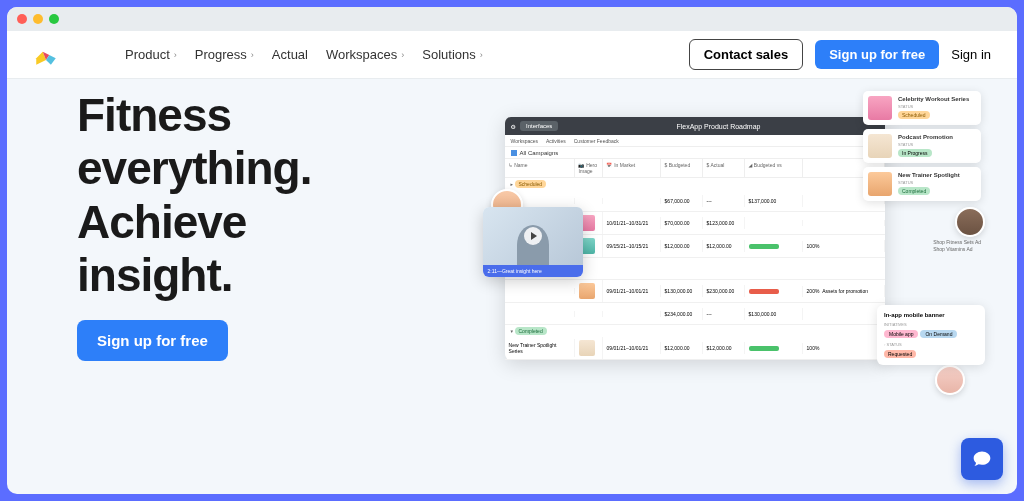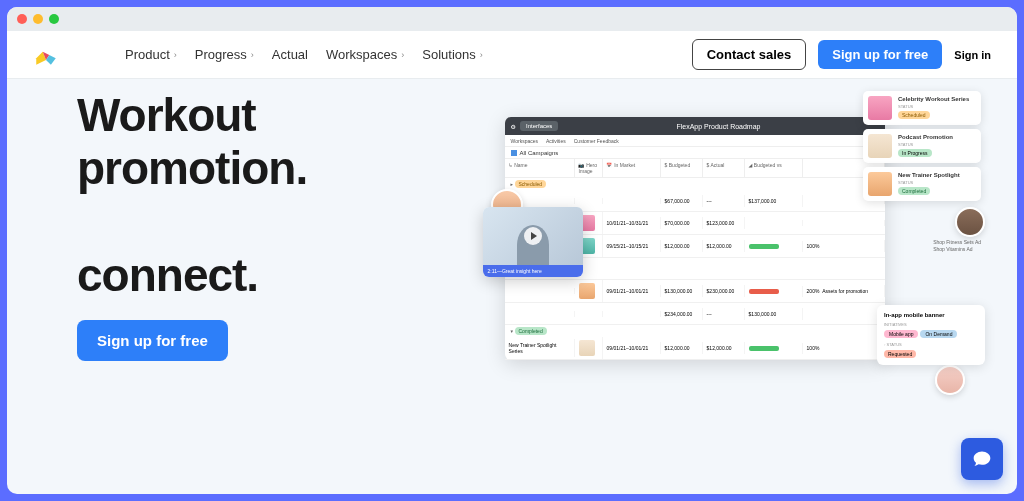--- a/index.html
+++ b/index.html
@@ -10,21 +10,21 @@
 .dot.r { background: #ff5f57; } .dot.y { background: #febc2e; } .dot.g { background: #28c840; }
 .nav { background: #fff; height: 48px; display: flex; align-items: center; padding: 0 26px; border-bottom: 1px solid #e8ecef; }
 .logo { width: 26px; height: 26px; position: relative; margin-right: 26px; }
 .logo svg { width: 100%; height: 100%; }
 .nav-items { display: flex; gap: 18px; align-items: center; margin-left: 40px; }
 .nav-item { font-size: 13px; color: #333; display: flex; align-items: center; gap: 4px; cursor: pointer; }
 .chev { font-size: 9px; color: #888; }
 .nav-right { margin-left: auto; display: flex; align-items: center; gap: 12px; }
 .btn-outline { border: 1.5px solid #444; border-radius: 6px; padding: 7px 14px; font-size: 13px; font-weight: 600; background: #fff; cursor: pointer; }
 .btn-primary { background: #2d7ff9; color: #fff; border: none; border-radius: 6px; padding: 7px 14px; font-size: 13px; font-weight: 600; cursor: pointer; }
-.signin { font-size: 11px; font-weight: 700; cursor: pointer; }
+.signin { font-size: 13px; font-weight: 400; cursor: pointer; }
 .hero { padding: 8px 70px 0 70px; display: flex; }
 .hero-left { flex: 0 0 48%; padding-top: 2px; }
 .hero-title { font-size: 46px; font-weight: 700; line-height: 1.16; letter-spacing: -1px; color: #1a1a1a; margin-bottom: 18px; }
 .hero-sub { font-size: 16px; color: #333; line-height: 1.5; margin-bottom: 28px; max-width: 370px; }
 .hero-cta { background: #2d7ff9; color: #fff; border: none; border-radius: 8px; padding: 12px 20px; font-size: 15px; font-weight: 600; cursor: pointer; }
 .hero-right { flex: 1; position: relative; }
 
 
 .mock { position: absolute; top: 30px; left: 10px; width: 380px; background: #fff; border-radius: 6px; box-shadow: 0 4px 20px rgba(0,0,0,0.15); font-size: 6px; }
 .mock-bar { background: #3b3f46; color: #fff; height: 18px; display: flex; align-items: center; font-size: 6px; border-radius: 6px 6px 0 0; padding: 0 6px; }
@@ -133,24 +133,24 @@
     <div class="nav-right">
       <button class="btn-outline">Contact sales</button>
       <button class="btn-primary">Sign up for free</button>
       <span class="signin">Sign in</span>
     </div>
   </nav>
 
   <div class="hero">
     <div class="hero-left">
       <h1 class="hero-title">
-        <span>Workout</span><br>
-        <span>promotion.</span><br>
-        <br>
-        <span>connect.</span>
+        <span>Fitness</span><br>
+        <span>everything.</span><br>
+        <span>Achieve</span><br>
+        <span>insight.</span>
       </h1>
       <button class="hero-cta">Sign up for free</button>
     </div>
 
     <div class="hero-right">
 
       <div class="mock">
         <div class="mock-bar">
           <span>⚙</span>
           <span class="tab">Interfaces</span>

